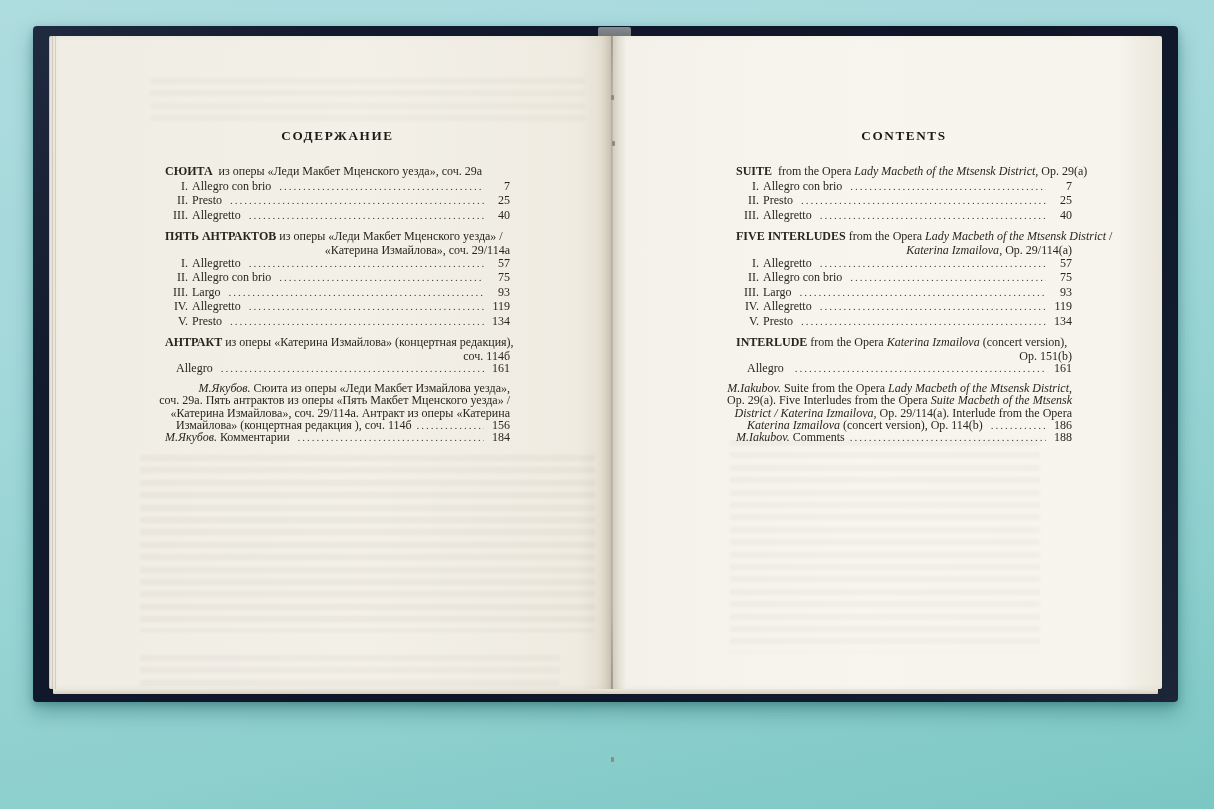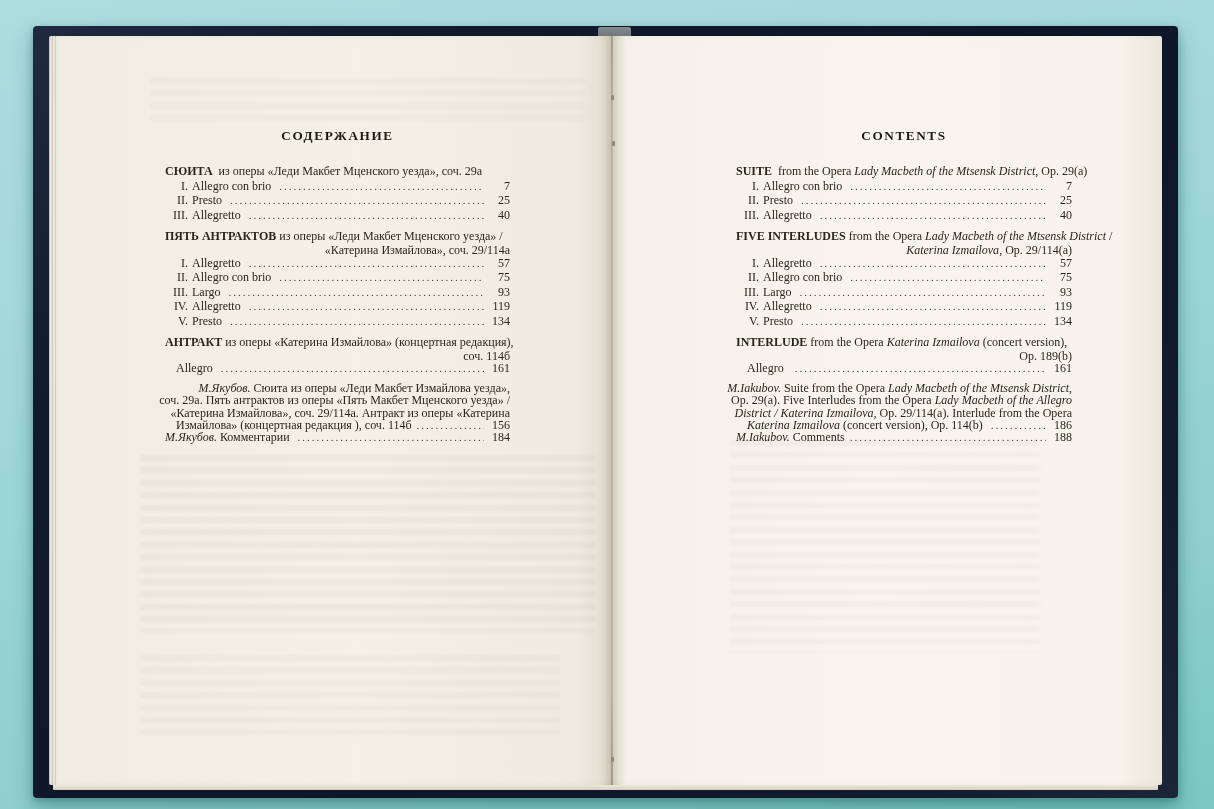--- a/index.html
+++ b/index.html
@@ -2,21 +2,21 @@
 <html><head>
 <meta charset="utf-8">
 <style>
   html,body{margin:0;padding:0;}
   body{
     width:1214px;height:809px;position:relative;overflow:hidden;
     font-family:"Liberation Serif","DejaVu Serif",serif;
     background:linear-gradient(168deg,#aedcdf 0%,#a3d8da 35%,#8ed0ce 75%,#7bc7c4 100%);
   }
   .book{
-    position:absolute;left:33px;top:26px;width:1145px;height:772px;
+    position:absolute;left:33px;top:26px;width:1145px;height:676px;
     background:linear-gradient(130deg,#202a40 0%,#121a2e 18%,#0e1527 55%,#131b2f 85%,#1d2539 100%);
     border-radius:4px;
     box-shadow:0 10px 20px rgba(22,90,90,.38),0 3px 7px rgba(22,90,90,.30);
   }
   
   .book::before{
     content:"";position:absolute;left:20px;right:20px;bottom:8px;height:6px;
     background:linear-gradient(to bottom,#f0ece1,#d6d0bf);border-radius:1px;
   }
   .headband{
@@ -251,34 +251,34 @@
                   <span class="label"><span>Presto </span></span>
                   <span class="leader"></span>
                   <span class="pageno">134</span>
                 </div>
               </div>
               <div class="block">
                 <div class="row head">
                   <span class="label"><span class="b">INTERLUDE</span><span> from the Opera </span><span class="i">Katerina Izmailova</span><span> (concert version),</span></span>
                 </div>
                 <div class="row cont">
-                  <span class="label"><span>Op. 189(b)</span></span>
+                  <span class="label"><span>Op. 151(b)</span></span>
                 </div>
                 <div class="row cont">
                   <span class="label"><span>Allegro  </span></span>
                   <span class="leader"></span>
                   <span class="pageno">161</span>
                 </div>
               </div>
               <div class="block">
                 <div class="row entry">
                   <span class="label"><span class="i">M.Iakubov.</span><span> Suite from the Opera </span><span class="i">Lady Macbeth of the Mtsensk District</span><span>,</span></span>
                 </div>
                 <div class="row cont">
-                  <span class="label"><span>Op. 29(a). Five Interludes from the Opera </span><span class="i">Lady Macbeth of the Allegro</span></span>
+                  <span class="label"><span>Op. 29(a). Five Interludes from the Opera </span><span class="i">Suite Macbeth of the Mtsensk</span></span>
                 </div>
                 <div class="row cont">
                   <span class="label"><span class="i">District / Katerina Izmailova</span><span>, Op. 29/114(a). Interlude from the Opera</span></span>
                 </div>
                 <div class="row cont">
                   <span class="label"><span class="i">Katerina Izmailova</span><span> (concert version), Op. 114(b) </span></span>
                   <span class="leader"></span>
                   <span class="pageno">186</span>
                 </div>
                 <div class="row entry">

